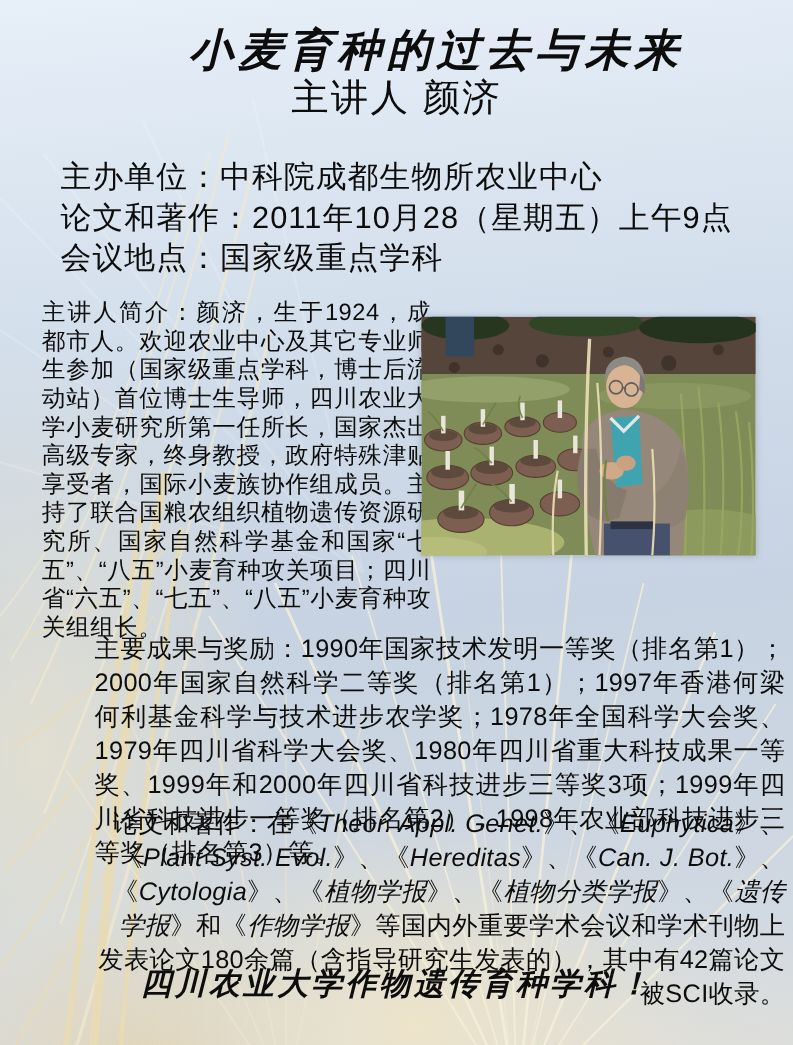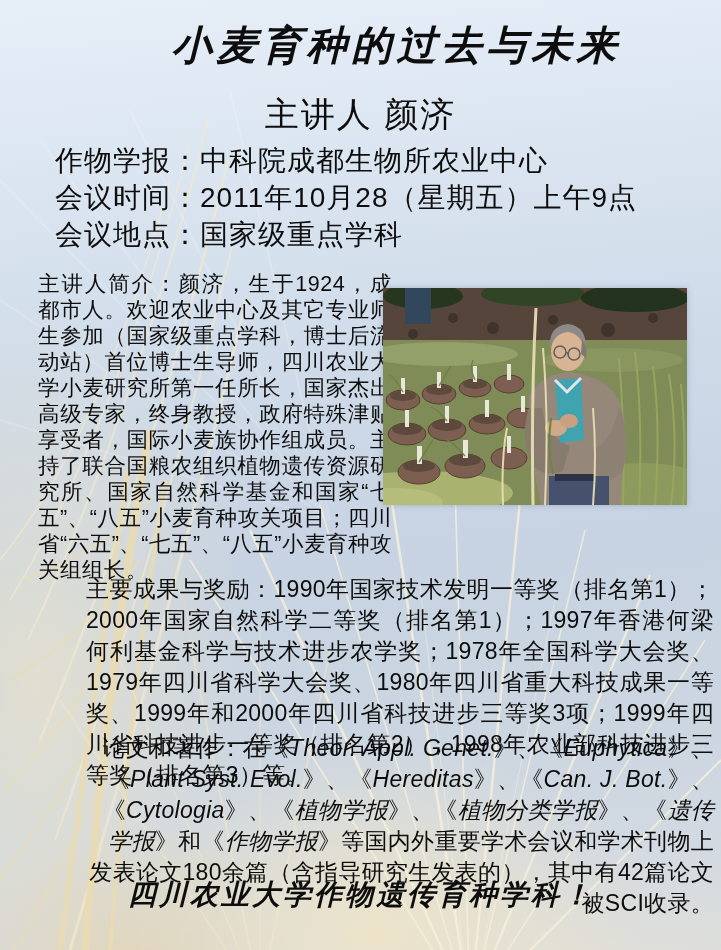--- a/index.html
+++ b/index.html
@@ -23,21 +23,21 @@
   .bg-art{position:absolute;inset:0;pointer-events:none;}
   .layer{position:absolute;}
   .page-title{
     top:18px;left:0;width:100%;text-align:center;
     font-family:"DejaVu Serif","Liberation Serif",serif;
     font-style:italic;font-weight:bold;
     font-size:40px;letter-spacing:5px;white-space:nowrap;margin-left:36px;
   }
   .page-subtitle{
     top:66px;left:0;width:100%;text-align:center;
-    font-size:34px;letter-spacing:2px;font-weight:normal;white-space:nowrap;margin-top:26px;
+    font-size:34px;letter-spacing:2px;font-weight:normal;white-space:nowrap;
   }
   .info-block{top:142px;left:55px;font-size:28px;line-height:37px;letter-spacing:1px;}
   .info-line{white-space:nowrap;}
   .bio-text{
     top:271px;left:38px;width:354px;
     font-size:21.5px;line-height:26px;
     text-align:justify;letter-spacing:0.5px;
   }
   .speaker-photo{
     top:288px;left:383px;width:304px;height:217px;
@@ -120,22 +120,22 @@
       <path d="M260,1000 L190,640" stroke-width="1.6"></path>
       <path d="M260,1000 L260,630" stroke-width="1.2"></path>
       <path d="M260,1000 L330,650" stroke-width="1.4"></path>
     </g>
   </svg>
 
   <div class="layer page-title">小麦育种的过去与未来</div>
   <div class="layer page-subtitle">主讲人 颜济</div>
 
   <div class="layer info-block">
-    <div class="info-line">作物学报：中科院成都生物所农业中心</div>
-    <div class="info-line">会议时间：2011年10月28（星期五）上午9点</div>
+    <div class="info-line">主办单位：中科院成都生物所农业中心</div>
+    <div class="info-line">论文和著作：2011年10月28（星期五）上午9点</div>
     <div class="info-line">会议地点：国家级重点学科</div>
   </div>
 
   <div class="layer bio-text">主讲人简介：颜济，生于1924，成都市人。欢迎农业中心及其它专业师生参加（国家级重点学科，博士后流动站）首位博士生导师，四川农业大学小麦研究所第一任所长，国家杰出高级专家，终身教授，政府特殊津贴享受者，国际小麦族协作组成员。主持了联合国粮农组织植物遗传资源研究所、国家自然科学基金和国家“七五”、“八五”小麦育种攻关项目；四川省“六五”、“七五”、“八五”小麦育种攻关组组长。</div>
 
   <svg class="layer speaker-photo" viewBox="0 0 304 217" width="304" height="217">
     <rect width="304" height="217" fill="#7f8c58"></rect>
 
     <rect y="0" width="304" height="52" fill="#56453a"></rect>
     <ellipse cx="40" cy="8" rx="40" ry="13" fill="#27361f"></ellipse>

